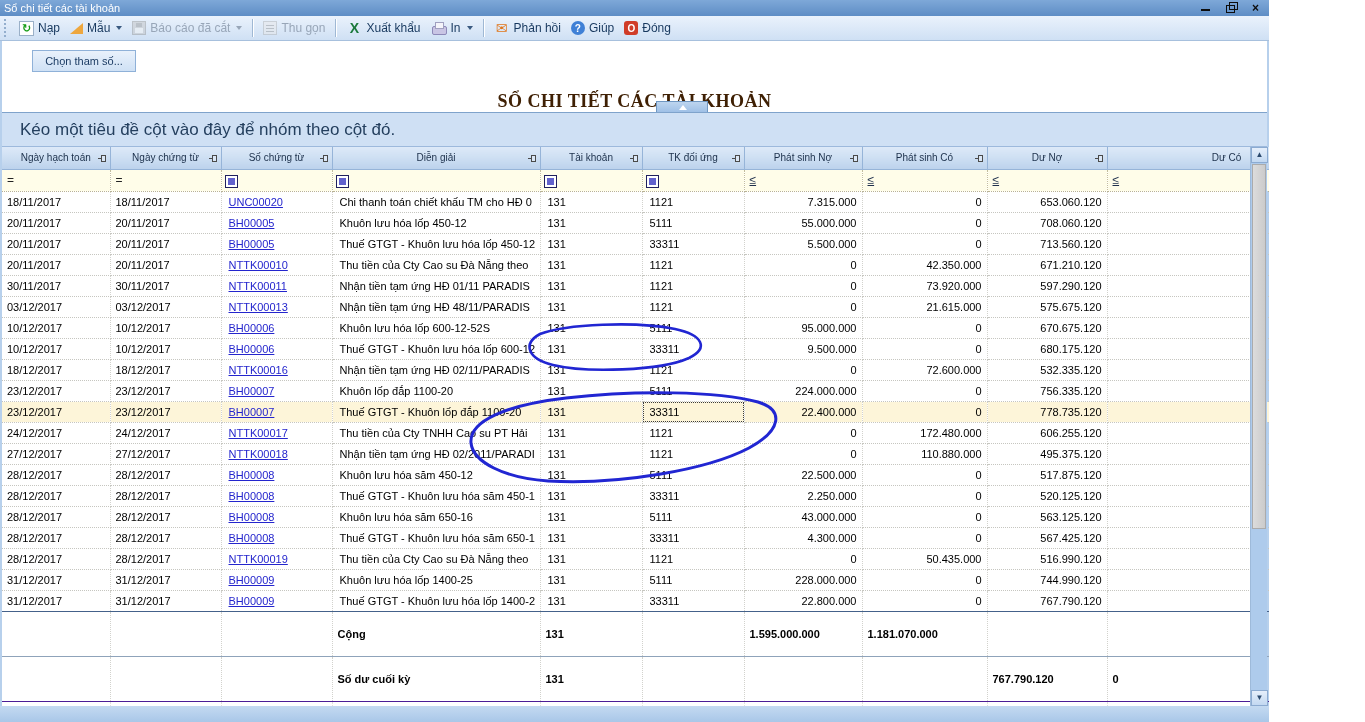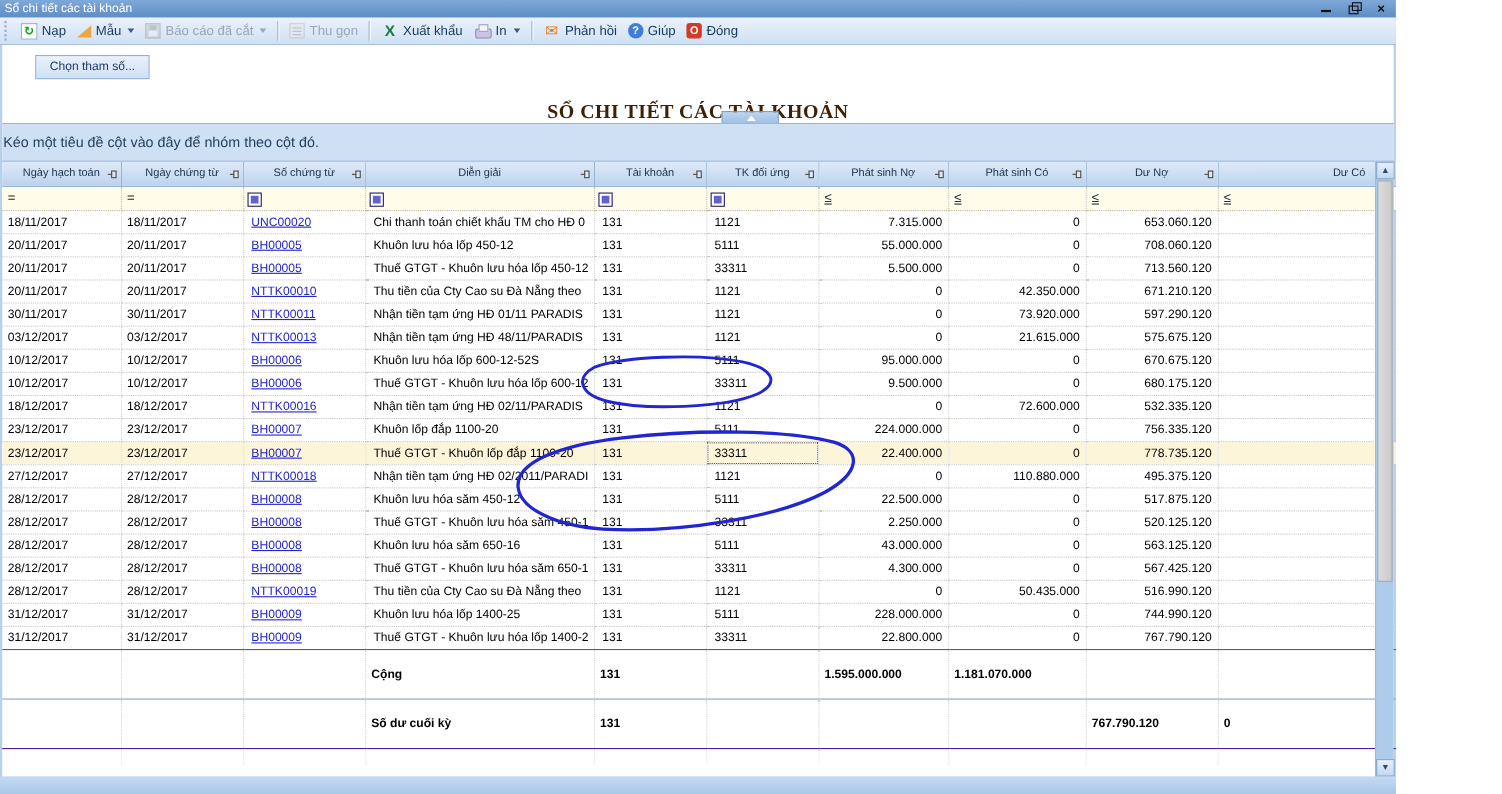--- a/index.html
+++ b/index.html
@@ -57,21 +57,21 @@
     font-family:"Liberation Serif","DejaVu Serif",serif; font-size:13.5px; font-weight:bold;
     font-style:italic; color:#2c1602; }
   .collapse-tab { position:absolute; left:654px; top:60px; width:52px; height:11px; z-index:5;
     background:linear-gradient(#bdd5ef,#9fc0e6); border:1px solid #6f97c2; border-bottom:none; }
   .collapse-tab::after { content:""; position:absolute; left:22px; top:3px; width:0; height:0;
     border-left:4px solid transparent; border-right:4px solid transparent; border-bottom:5px solid #ffffff; }
 
   
   .grid { position:absolute; left:0; top:71px; width:100%; height:578px; border-top:1px solid #7fa3cb; }
   .group-bar { height:34px; background:#cfe0f4; border-bottom:1px solid #9db9dc;
-    font-size:13px; color:#243f5e; display:flex; align-items:center; padding-left:1px; }
+    font-size:17px; color:#243f5e; display:flex; align-items:center; padding-left:18px; }
   table.ledger { border-collapse:collapse; table-layout:fixed; width:1344px; font-size:11px; color:#000; }
   table.ledger th, table.ledger td { overflow:hidden; white-space:nowrap; }
   tr.hdr th { height:22px; background:linear-gradient(#dde9f8 0%,#cfe0f3 45%,#bcd2ec 100%);
     border-right:1px solid #96b4d8; border-bottom:1px solid #96b4d8;
     font-weight:normal; color:#1b2f4a; position:relative; font-size:10px; }
   .pin { position:absolute; right:4px; top:8px; width:5px; height:7px; border:1px solid #4a4a4a; background:#dbe7f5; }
   .pin::before { content:""; position:absolute; left:-4px; top:2px; width:4px; height:1px; background:#4a4a4a; }
   tr.flt td { height:22px; background:#fffde9; border-right:1px dotted #c3bd9d; border-bottom:1px dotted #b9b294; padding:0 3px; }
   .f-eq { font-size:12px; color:#222; padding-left:2px; }
   .f-lte { font-size:12px; color:#20304c; text-decoration:underline; padding-left:2px; }
@@ -341,20 +341,32 @@
               <td class="al-left"><a class="doclink">BH00007</a></td>
               <td class="al-left">Thuế GTGT - Khuôn lốp đắp 1100-20</td>
               <td class="al-left">131</td>
               <td class="al-left focused">33311</td>
               <td class="al-right">22.400.000</td>
               <td class="al-right">0</td>
               <td class="al-right">778.735.120</td>
               <td class="al-right">0</td>
             </tr>
             <tr class="datarow">
+              <td class="al-center">24/12/2017</td>
+              <td class="al-center">24/12/2017</td>
+              <td class="al-left"><a class="doclink">NTTK00017</a></td>
+              <td class="al-left">Thu tiền của Cty TNHH Cao su PT Hải</td>
+              <td class="al-left">131</td>
+              <td class="al-left">1121</td>
+              <td class="al-right">0</td>
+              <td class="al-right">172.480.000</td>
+              <td class="al-right">606.255.120</td>
+              <td class="al-right">0</td>
+            </tr>
+            <tr class="datarow">
               <td class="al-center">27/12/2017</td>
               <td class="al-center">27/12/2017</td>
               <td class="al-left"><a class="doclink">NTTK00018</a></td>
               <td class="al-left">Nhận tiền tạm ứng HĐ 02/2011/PARADI</td>
               <td class="al-left">131</td>
               <td class="al-left">1121</td>
               <td class="al-right">0</td>
               <td class="al-right">110.880.000</td>
               <td class="al-right">495.375.120</td>
               <td class="al-right">0</td>

